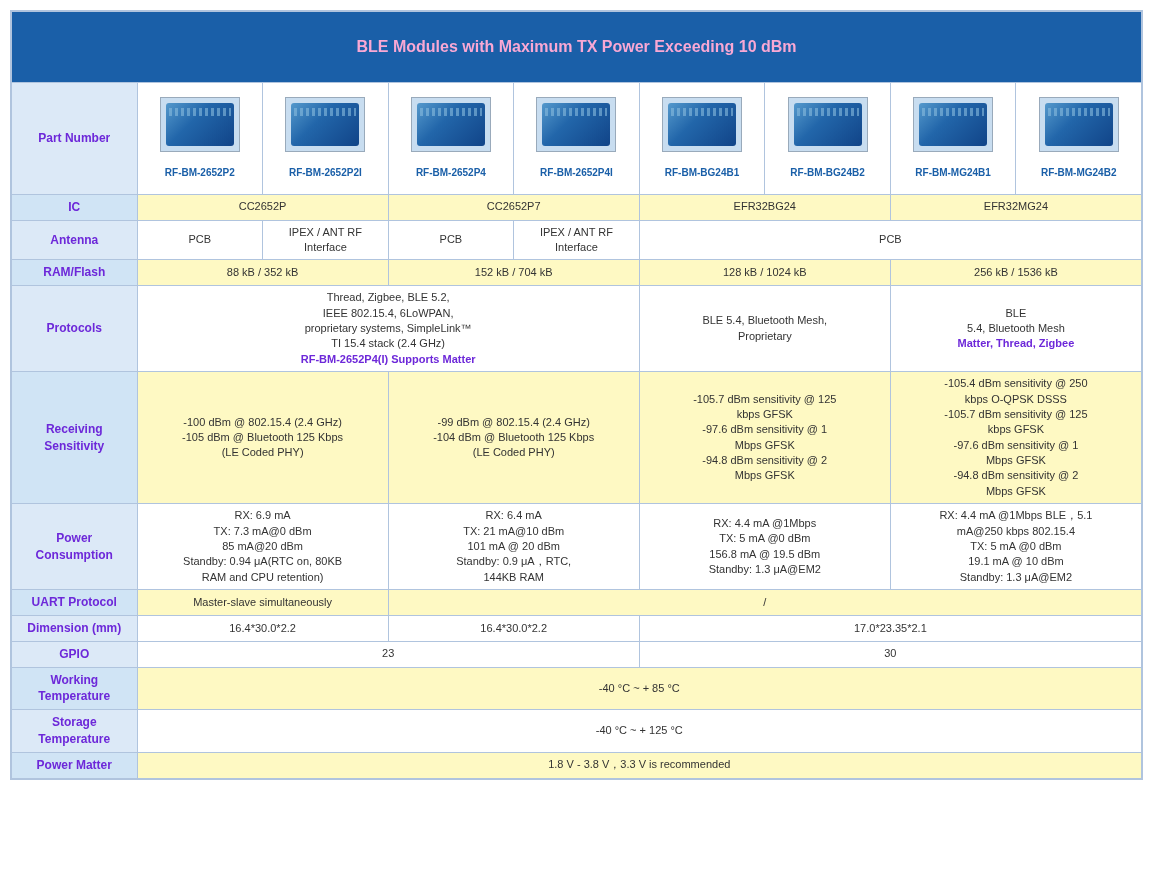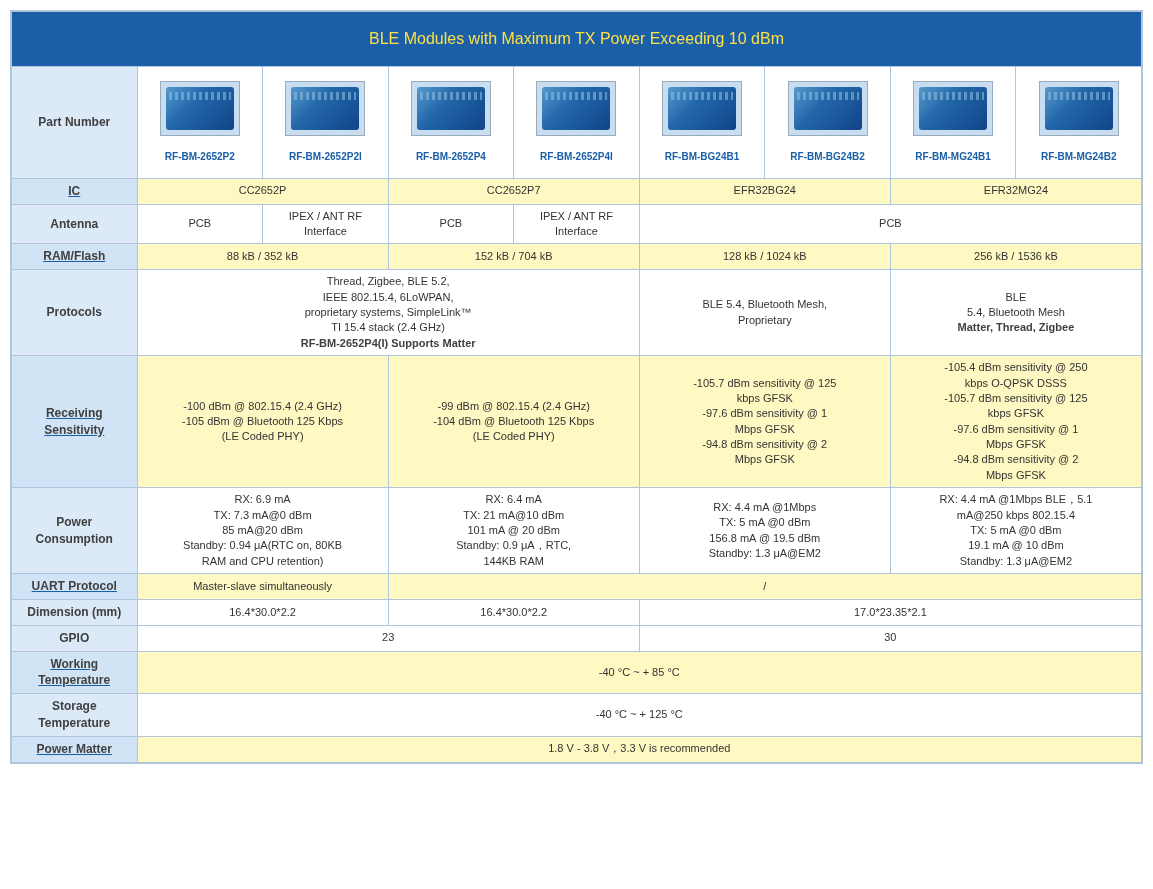--- a/index.html
+++ b/index.html
@@ -23,37 +23,37 @@
     }
     th, td {
       border: 1px solid #b0c4de;
       padding: 4px 6px;
       text-align: center;
       vertical-align: middle;
       line-height: 1.4;
     }
     .title-row th {
       background: #1a5fa8;
-      color: #fde047;
+      color: #f9a8d4;
       font-size: 16px;
-      font-weight: normal;
-      padding: 16px;
+      font-weight: bold;
+      padding: 24px;
     }
     .label-cell {
       background: #dce9f7;
       color: #1a5fa8;
       font-weight: bold;
       text-align: center;
     }
     .data-cell {
       background: #fff;
       color: #333;
       font-size: 11px;
     }
-    .bold-blue { color: #404040; font-weight: bold; }
+    .bold-blue { color: #6d28d9; font-weight: bold; }
     .part-img {
       width: 80px;
       height: 55px;
       background: #c8ddf0;
       display: inline-block;
       border: 1px solid #9ab;
       position: relative;
       overflow: hidden;
     }
     .part-img::before {
@@ -75,21 +75,20 @@
       color: #1a5fa8;
       font-weight: bold;
       margin-top: 9px;
       display: block;
     }
     .alt-row td, .alt-row th {
       background: #fef9c3;
     }
     .alt-row .label-cell {
       background: #d0e4f5;
-      text-decoration: underline;
     }
   </style>
 </head>
 <body>
 
 <div class="table-wrapper">
   <table>
 
     <thead>
       <tr class="title-row">

